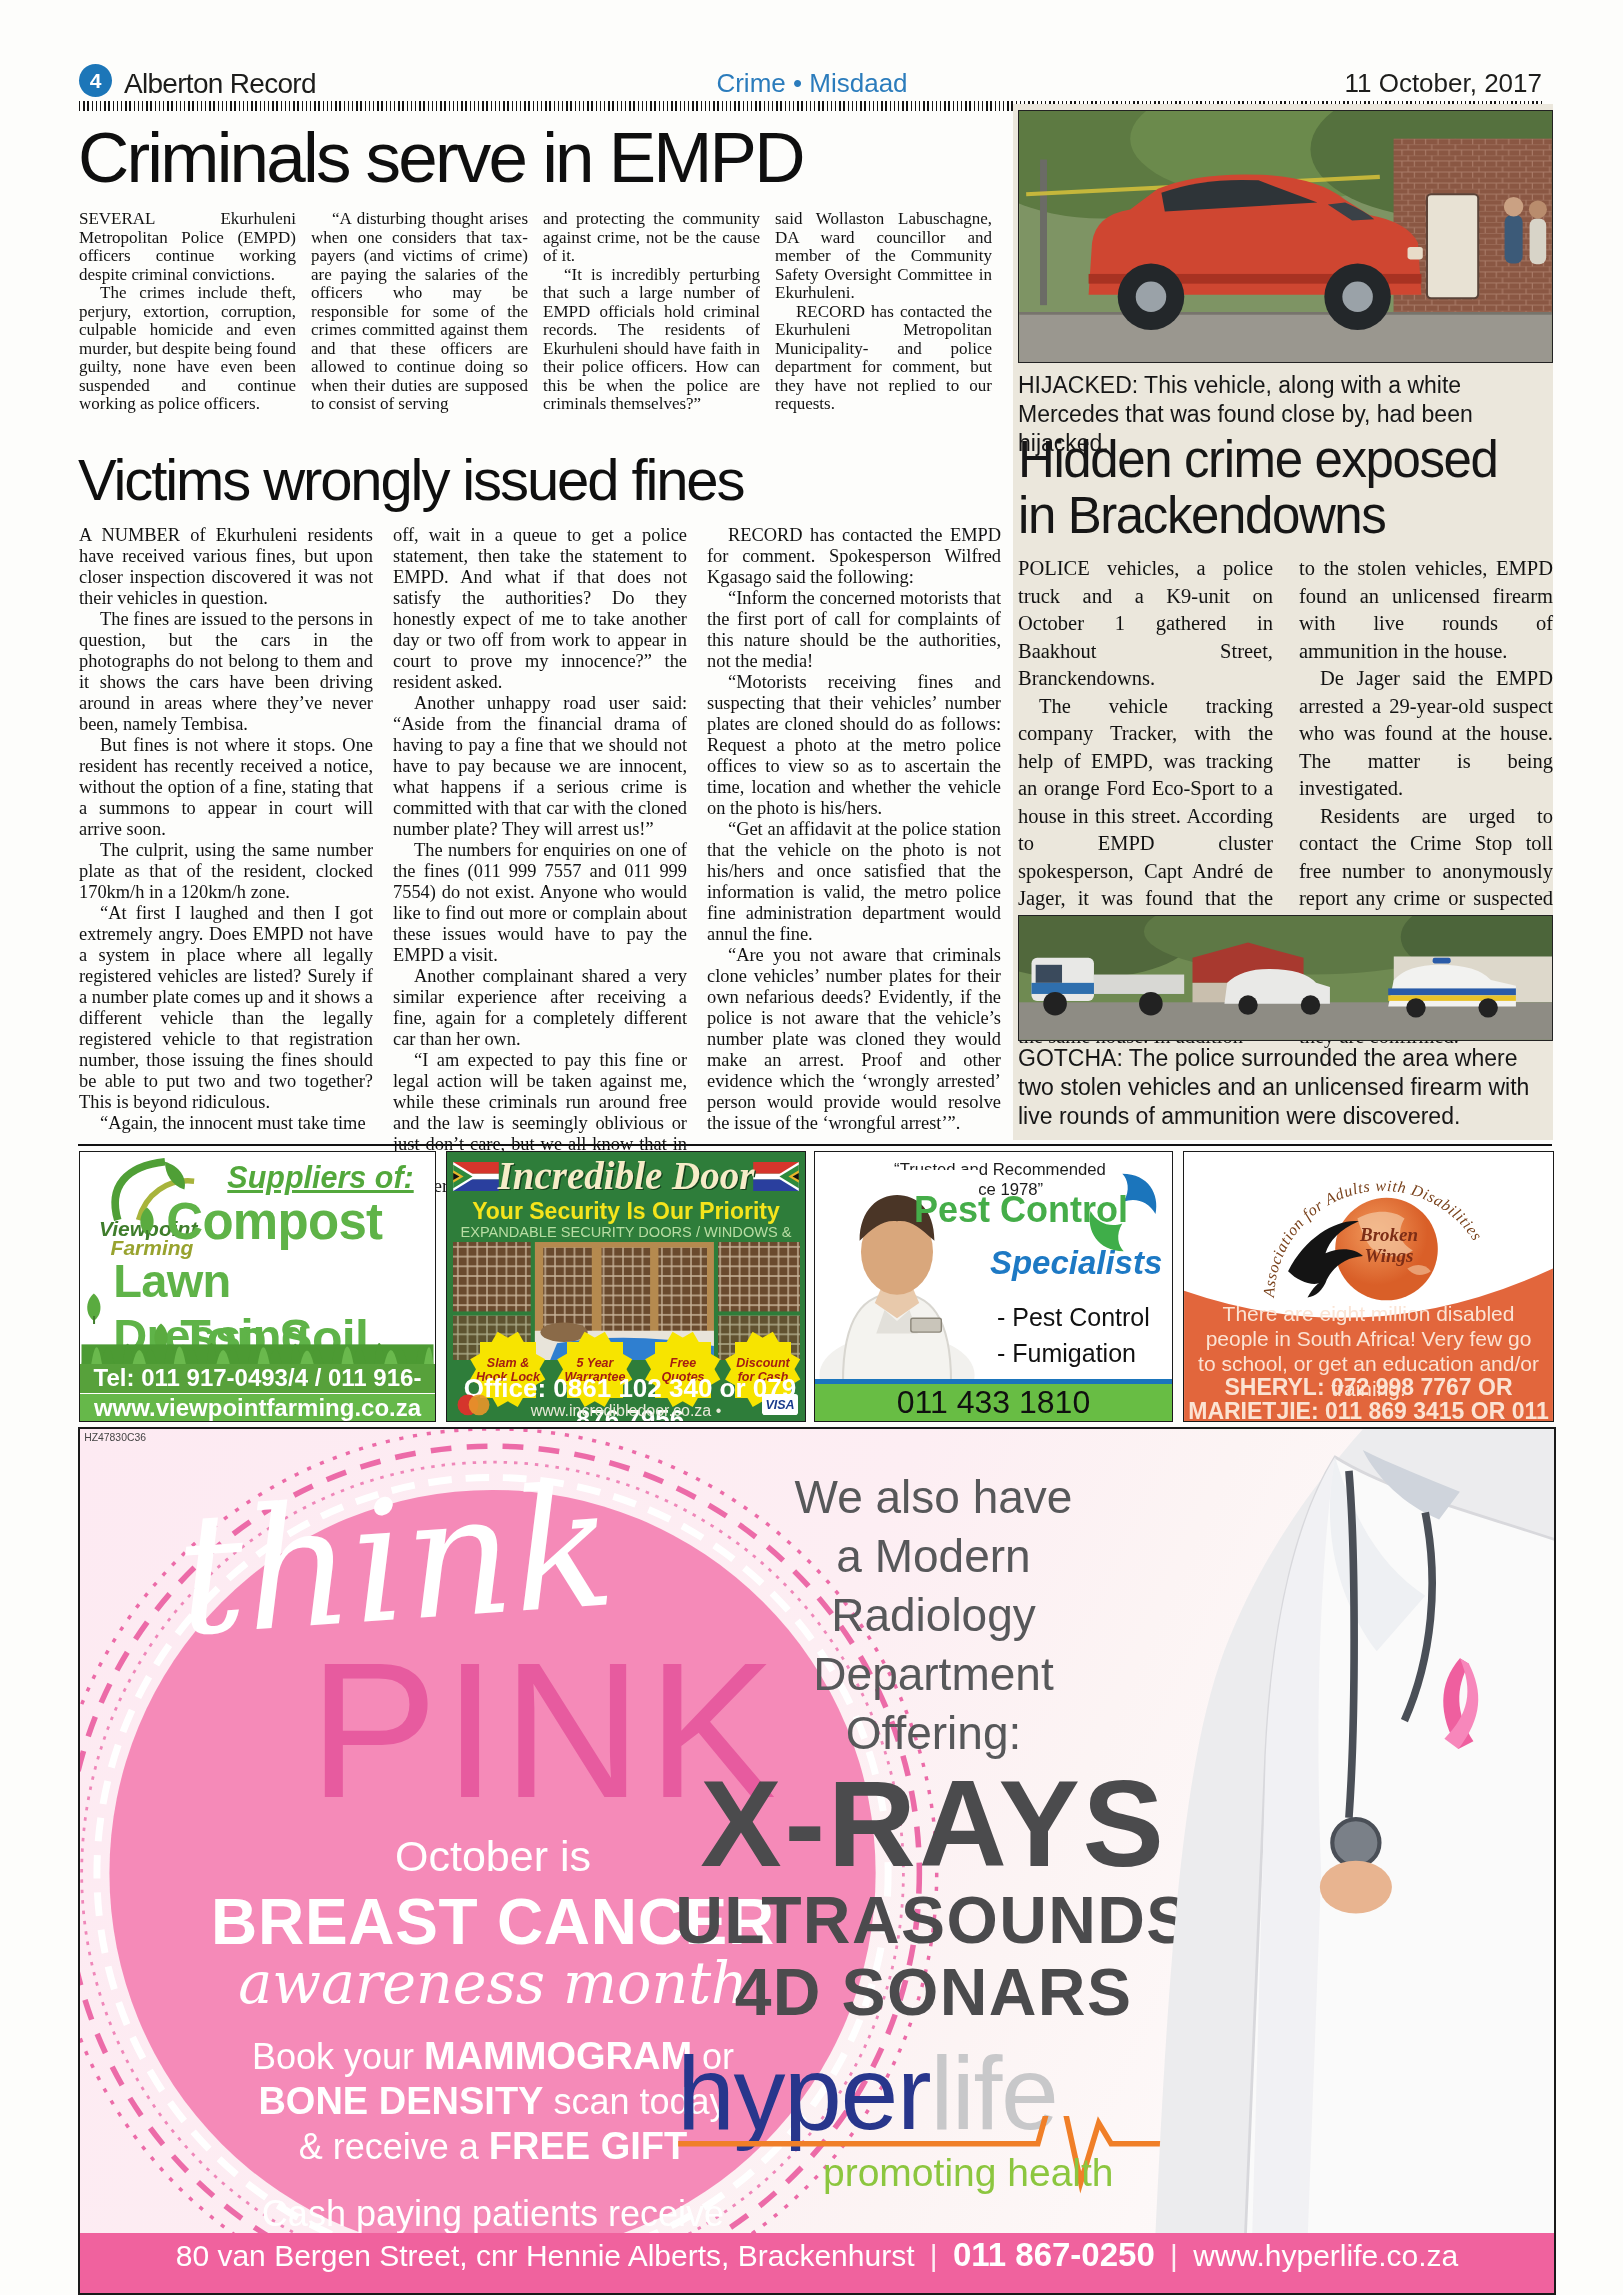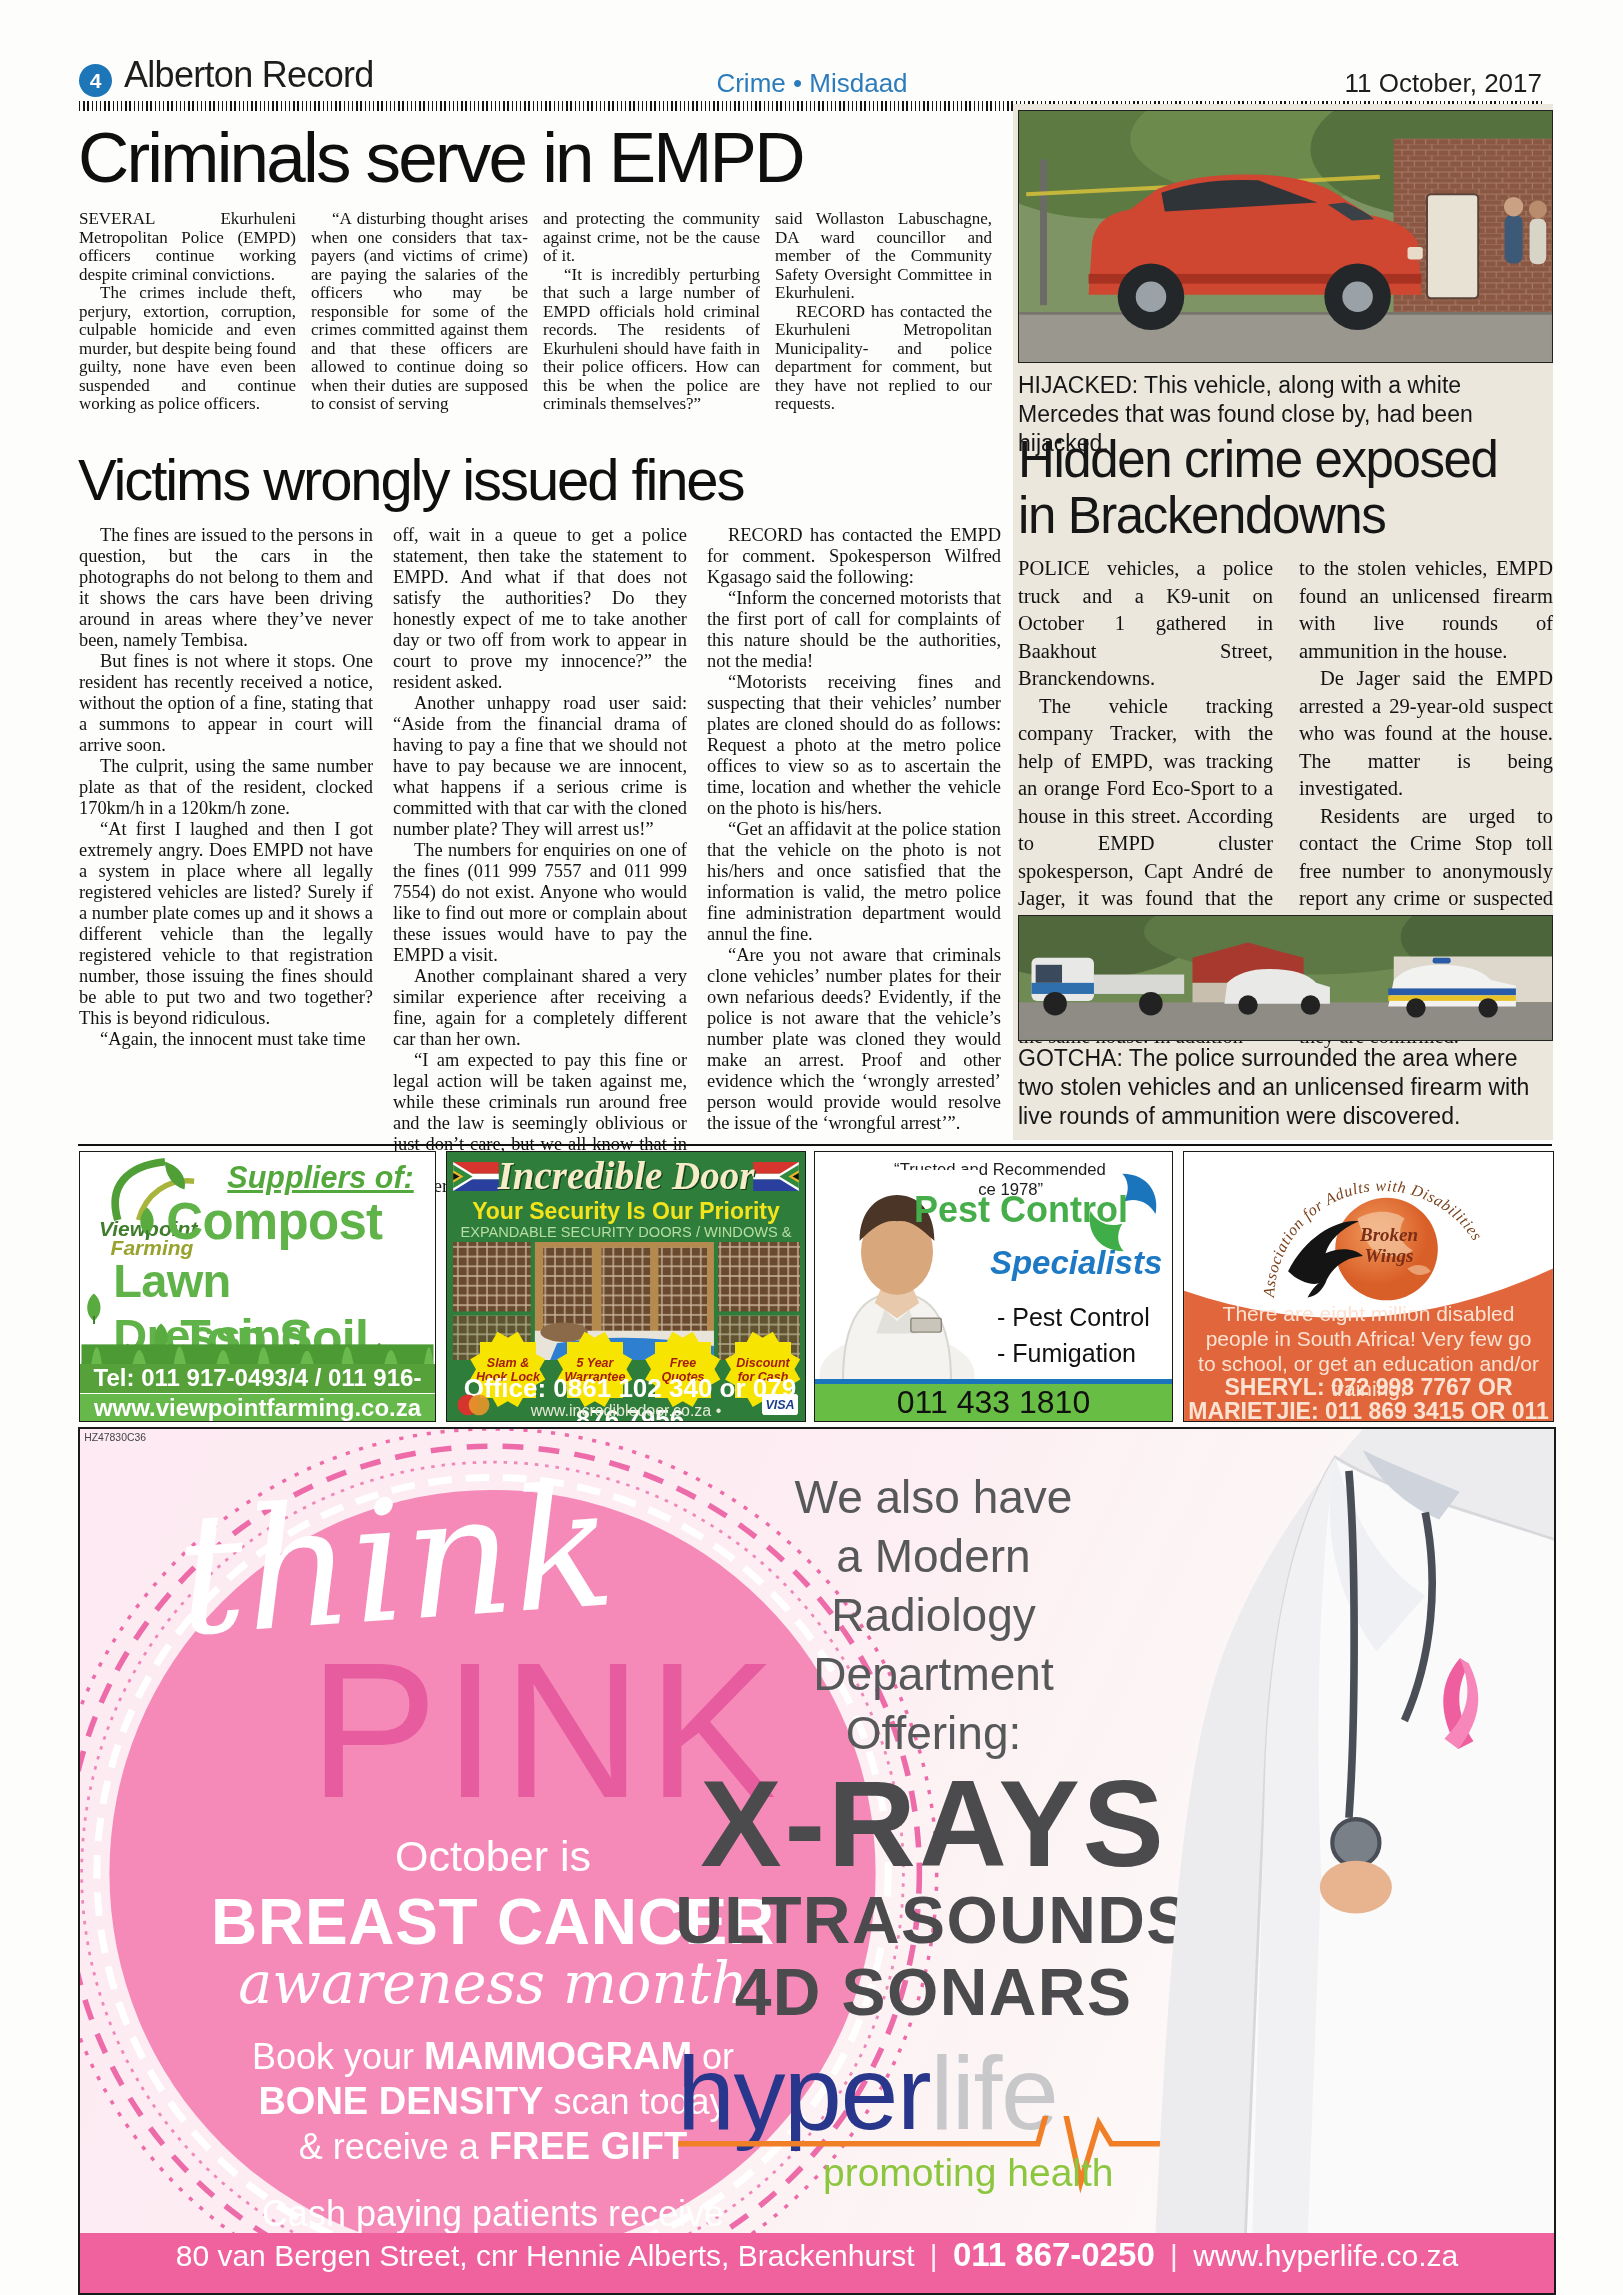--- a/index.html
+++ b/index.html
@@ -2,21 +2,21 @@
 <html style="font-size:11px"><head>
 <meta charset="utf-8">
 <style>
   html,body{margin:0;padding:0;background:#888;}
   #page{position:relative;width:1624px;height:2295px;background:#fdfdfb;overflow:hidden;
         font-family:"Liberation Sans",sans-serif;color:#141414;}
   .abs{position:absolute;}
   
   #hdr-circle{left:79px;top:64px;width:33px;height:33px;border-radius:50%;background:#1c76b8;
               color:#fff;font-weight:bold;font-size:21px;display:flex;align-items:center;justify-content:center;}
-  #hdr-pub{left:124px;top:54px;font-size:36px;letter-spacing:-0.7px;color:#1d1d1b;}
+  #hdr-pub{left:124px;top:68px;font-size:28px;letter-spacing:-0.7px;color:#1d1d1b;}
   #hdr-section{left:0;right:0;top:68px;text-align:center;font-size:26px;color:#2b7cbc;}
   #hdr-date{right:82px;top:68px;font-size:26px;color:#1d1d1b;}
   #hdr-rule{left:79px;right:82px;top:101px;height:9.7px;
             background:repeating-linear-gradient(90deg,#151515 0 1.4px,transparent 1.4px 4.2px);}
   
   .headline{font-family:"Liberation Sans",sans-serif;color:#0f0f0f;font-weight:400;}
   #h1-a1{left:78px;top:117px;font-size:71px;letter-spacing:-2.8px;}
   #h1-a2{left:78px;top:446px;font-size:58px;letter-spacing:-2.1px;}
   #h1-a3{left:1018px;top:432px;font-size:51px;line-height:56px;letter-spacing:-1.4px;white-space:pre-line;color:#161616;}
   
@@ -217,20 +217,21 @@
         <circle cx="572" cy="132" r="14" fill="#222"></circle>
           <circle cx="676" cy="132" r="14" fill="#222"></circle>
         <rect x="596" y="60" width="26" height="8" rx="3" fill="#2a5ba8"></rect>
       </g>
     </svg>
   </div>
   <div class="abs caption" style="left:1018px;top:1044px;width:533px">GOTCHA: The police surrounded the area where two stolen vehicles and an unlicensed firearm with live rounds of ammunition were discovered.</div>
 
   <div class="abs headline" id="h1-a2">Victims wrongly issued fines</div>
   <div class="col a2col" style="left:79px">
+      <p class="ni">A NUMBER of Ekurhuleni residents have received various fines, but upon closer inspection discovered it was not their vehicles in question.</p>
       <p>The fines are issued to the persons in question, but the cars in the photographs do not belong to them and it shows the cars have been driving around in areas where they’ve never been, namely Tembisa.</p>
       <p>But fines is not where it stops. One resident has recently received a notice, without the option of a fine, stating that a summons to appear in court will arrive soon.</p>
       <p>The culprit, using the same number plate as that of the resident, clocked 170km/h in a 120km/h zone.</p>
       <p>“At first I laughed and then I got extremely angry. Does EMPD not have a system in place where all legally registered vehicles are listed? Surely if a number plate comes up and it shows a different vehicle than the legally registered vehicle to that registration number, those issuing the fines should be able to put two and two together? This is beyond ridiculous.</p>
       <p>“Again, the innocent must take time</p>
     </div>
   <div class="col a2col" style="left:393px">
       <p class="ni">off, wait in a queue to get a police statement, then take the statement to EMPD. And what if that does not satisfy the authorities? Do they honestly expect of me to take another day or two off from work to appear in court to prove my innocence?” the resident asked.</p>
       <p>Another unhappy road user said: “Aside from the financial drama of having to pay a fine that we should not have to pay because we are innocent, what happens if a serious crime is committed with that car with the cloned number plate? They will arrest us!”</p>
       <p>The numbers for enquiries on one of the fines (011 999 7557 and 011 999 7554) do not exist. Anyone who would like to find out more or complain about these issues would have to pay the EMPD a visit.</p>

